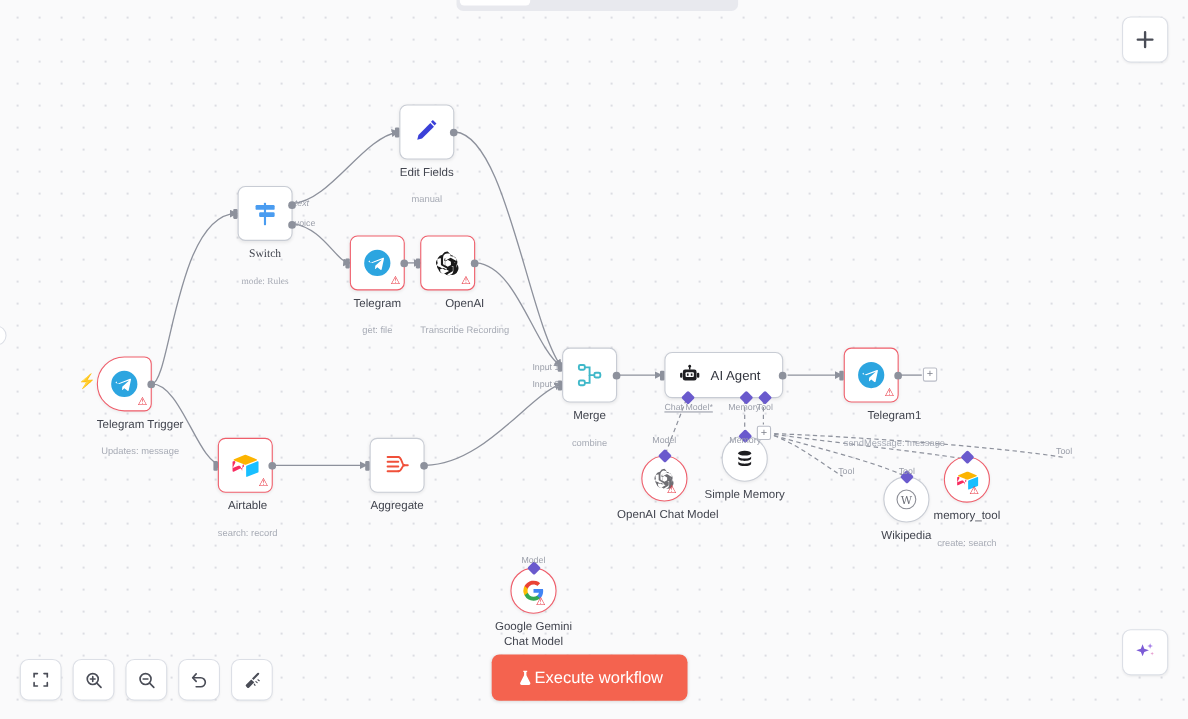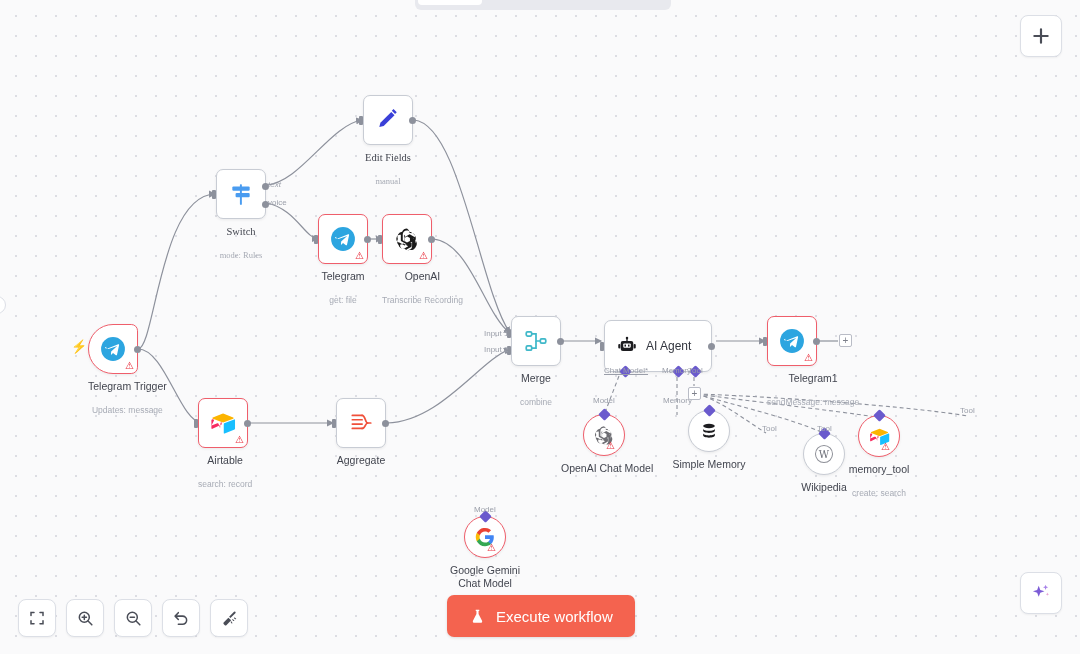--- a/index.html
+++ b/index.html
@@ -40,37 +40,37 @@
 
   
   #zoom-toolbar { position: absolute; left: 18px; bottom: 17px; display: flex; gap: 10px; z-index: 30; }
   #zoom-toolbar .fbtn { position: relative; width: 38px; height: 38px; }
 
   
   #execute-workflow-button {
     position: absolute; left: 447px; bottom: 17px;
     height: 42px; padding: 0 22px;
     background: #f4634f; color: #fff; border: none; border-radius: 7px;
-    display: flex; align-items: center; gap: 10px; cursor: pointer;
+    display: flex; align-items: center; cursor: pointer;
     font-size: 15px; font-family: "Liberation Sans", sans-serif;
     box-shadow: 0 1px 3px rgba(0,0,0,.12); z-index: 30;
   }
 
   
   .node { position: absolute; z-index: 10; }
   .nbox {
     width: 50px; height: 50px; background: #fff;
     border: 1.5px solid #c8ccd4; border-radius: 7px;
     display: flex; align-items: center; justify-content: center;
     position: relative; box-shadow: 0 1px 3px rgba(0,0,0,.07);
   }
   .nbox.err { border-color: #ef5e6b; }
   .nbox.trigger { border-radius: 26px 7px 7px 26px; }
   .nbox.wide {
-    width: 108px; height: 52px; justify-content: flex-start;
+    width: 108px; height: 42px; justify-content: flex-start;
     padding-left: 12px; gap: 9px; border-radius: 7px;
   }
   .ncircle {
     width: 42px; height: 42px; background: #fff;
     border: 1.5px solid #c8ccd4; border-radius: 50%;
     display: flex; align-items: center; justify-content: center;
     position: relative; box-shadow: 0 1px 3px rgba(0,0,0,.07);
     margin: 0 auto;
   }
   .ncircle.err { border-color: #ef5e6b; }
@@ -196,21 +196,21 @@
       <span class="port in"></span>
       <span class="port out" style="top:16px"></span>
       <span class="port out" style="top:34px"></span>
     </div>
     <div class="nlabel">Switch</div>
     <div class="nsub">mode: Rules</div>
   </div>
   <div class="elabel" style="left:268px; top:180px;font-style:italic;">text</div>
   <div class="elabel" style="left:268px; top:198px;">voice</div>
 
-  <div class="node" style="left:363px; top:95px;font-family:Liberation Serif, serif;">
+  <div class="node" style="left:363px; top:95px;">
     <div class="nbox">
       <svg width="26" height="26" viewBox="0 0 24 24">
         <path d="M4 18.5l1-4 10-10 3 3-10 10-4 1z" fill="#3a40d8"></path>
         <path d="M15.5 3.5l3 3 1.6-1.6-3-3z" fill="#3a40d8"></path>
       </svg>
       <span class="port in"></span>
       <span class="port out"></span>
     </div>
     <div class="nlabel">Edit Fields</div>
     <div class="nsub">manual</div>
@@ -343,21 +343,21 @@
       <svg width="22" height="22" viewBox="0 0 24 24">
         <path d="M12 2.4a5 5 0 0 0-4.5 2.8A5 5 0 0 0 3.6 12a5 5 0 0 0 .6 5.6A5 5 0 0 0 9.6 21a5 5 0 0 0 4.8 1 5 5 0 0 0 6-3.2 5 5 0 0 0-.6-5.6 5 5 0 0 0-5.4-6.7A5 5 0 0 0 12 2.4zm0 1.8c1 0 2 .4 2.7 1.1l-4.3 2.5a.9.9 0 0 0-.5.8v5.6l-1.8-1.1V7.6A3.5 3.5 0 0 1 12 4.2zm4.3 2.3a3.5 3.5 0 0 1 3 3.9l-4.4-2.6a.9.9 0 0 0-.9 0l-4.8 2.8V8.5l4.4-2.6c.8-.4 1.8-.5 2.7 0zM6.3 8.1v5.2c0 .4.2.7.5.8l4.8 2.8-1.8 1-4.4-2.5A3.5 3.5 0 0 1 6.3 8.1zm6 1.5l2.4 1.4v2.8L12 15.2l-2.4-1.4v-2.8L12 9.6zm5.4 1.6a3.5 3.5 0 0 1 1.8 4.6l-.1.2V10.8l-1.7 1zm-2.8 4.3l1.8-1v4.3a3.5 3.5 0 0 1-5.2 3l4.3-2.5a.9.9 0 0 0 .5-.8v-3zm-6.2.7l4.4 2.5-4.4 2.5a3.5 3.5 0 0 1-3-3.9l3-1.1z" fill="#6e6e73"></path>
       </svg>
       <span class="warn">⚠</span>
       <span class="port diamond dtop"></span>
     </div>
     <div class="nlabel">OpenAI Chat Model</div>
   </div>
   <div class="elabel" style="left:593px; top:396px;">Model</div>
 
-  <div class="node" style="left:634px; top:410px; width:86px;margin-left:32px;">
+  <div class="node" style="left:634px; top:396px; width:86px;">
     <div class="ncircle">
       <svg width="20" height="20" viewBox="0 0 24 24">
         <g fill="#1d1d20">
           <ellipse cx="12" cy="6" rx="7" ry="2.6"></ellipse>
           <path d="M5 9.2c0 1.4 3.1 2.6 7 2.6s7-1.2 7-2.6v2.6c0 1.4-3.1 2.6-7 2.6s-7-1.2-7-2.6z"></path>
           <path d="M5 14.8c0 1.4 3.1 2.6 7 2.6s7-1.2 7-2.6v2.6c0 1.4-3.1 2.6-7 2.6s-7-1.2-7-2.6z"></path>
         </g>
       </svg>
       <span class="port diamond dtop"></span>
     </div>

